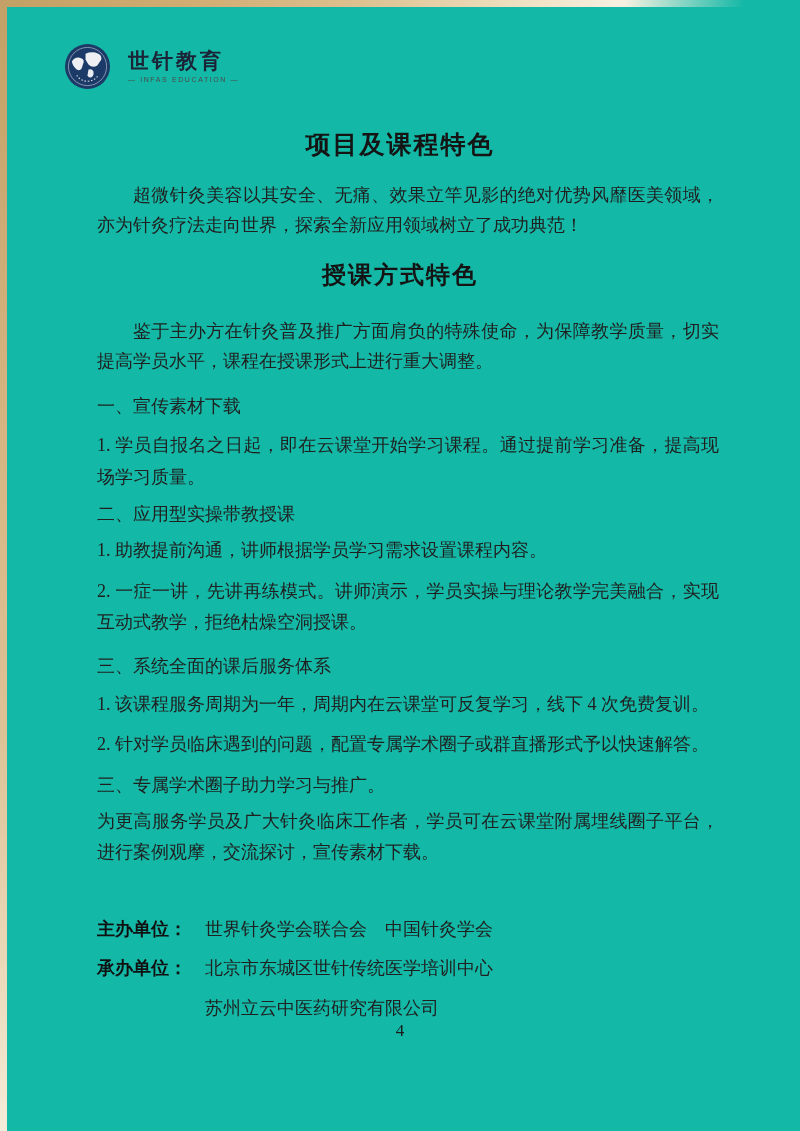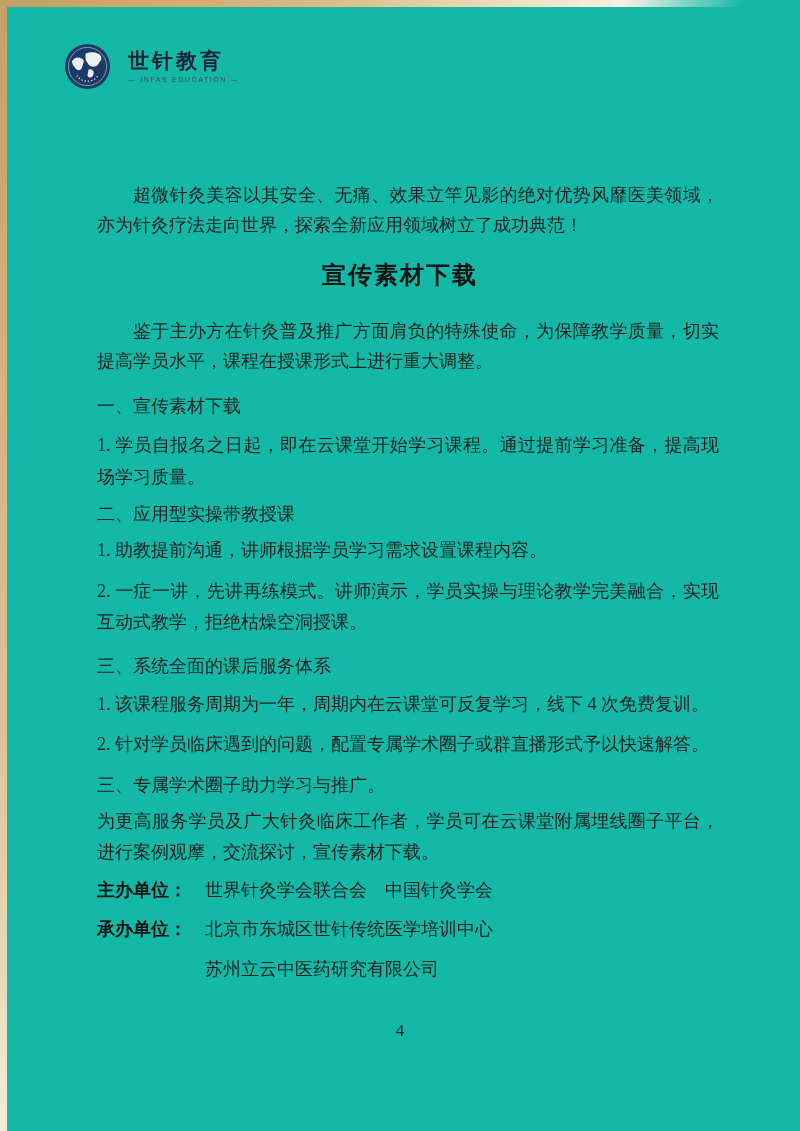--- a/index.html
+++ b/index.html
@@ -39,21 +39,21 @@
   .h1 { top:128px; font-size:25px; letter-spacing:2px; }
   .h2 { top:259px; font-size:24px; letter-spacing:2px; }
   
   .block {
     position:absolute; left:97px; width:622px;
     font-size:18px; line-height:31px; color:#1f1f1f;
     text-align:justify;
   }
   .indent { text-indent:2em; line-height:30px; }
   
-  .org-row { position:absolute; left:97px; width:640px; display:flex; font-size:18px; }
+  .org-row { position:absolute; left:97px; width:640px; display:flex; font-size:18px;margin-top:39px; }
   .org-label {
     font-family:"Liberation Sans", sans-serif;
     font-weight:bold; color:#101010; width:108px; flex:0 0 108px;
   }
   .org-text { color:#1f1f1f; }
   .page-number {
     position:absolute; top:1021px; left:0; width:100%;
     text-align:center; font-size:17px; color:#1a1a1a;
   }
 </style>
@@ -73,24 +73,25 @@
       <path d="M22,11 q7,-3 13,0 q4,2 3,6 l-4,6 q-5,3 -9,-1 l-3,-5 z" fill="#ffffff" opacity="0.92"></path>
       <path d="M25,27 q4,-1 5,2 q1,4 -2,6 q-3,1 -4,-2 z" fill="#ffffff" opacity="0.9"></path>
       <path d="M13,33 a13,13 0 0 0 22,0" fill="none" stroke="#ffffff" stroke-width="1.2" stroke-dasharray="1.5,1.8" opacity="0.8"></path>
     </svg>
     <div class="logo-text">
       <span class="logo-cn">世针教育</span>
       <span class="logo-en">— INFAS EDUCATION —</span>
     </div>
   </div>
 
+  <div class="heading h1">项目及课程特色</div>
 
   <div class="block indent" style="top:180px;">超微针灸美容以其安全、无痛、效果立竿见影的绝对优势风靡医美领域，亦为针灸疗法走向世界，探索全新应用领域树立了成功典范！</div>
 
-  <div class="heading h2">宣传素材下载</div>
+  <div class="heading h2">授课方式特色</div>
 
   <div class="block indent" style="top:316px;">鉴于主办方在针灸普及推广方面肩负的特殊使命，为保障教学质量，切实提高学员水平，课程在授课形式上进行重大调整。</div>
 
   <div class="block" style="top:391px;">一、宣传素材下载</div>
   <div class="block" style="top:429px; line-height:32px;">1. 学员自报名之日起，即在云课堂开始学习课程。通过提前学习准备，提高现场学习质量。</div>
   <div class="block" style="top:499px;">二、应用型实操带教授课</div>
   <div class="block" style="top:535px;">1. 助教提前沟通，讲师根据学员学习需求设置课程内容。</div>
   <div class="block" style="top:576px;">2. 一症一讲，先讲再练模式。讲师演示，学员实操与理论教学完美融合，实现互动式教学，拒绝枯燥空洞授课。</div>
   <div class="block" style="top:651px;">三、系统全面的课后服务体系</div>
   <div class="block" style="top:689px;">1. 该课程服务周期为一年，周期内在云课堂可反复学习，线下 4 次免费复训。</div>

